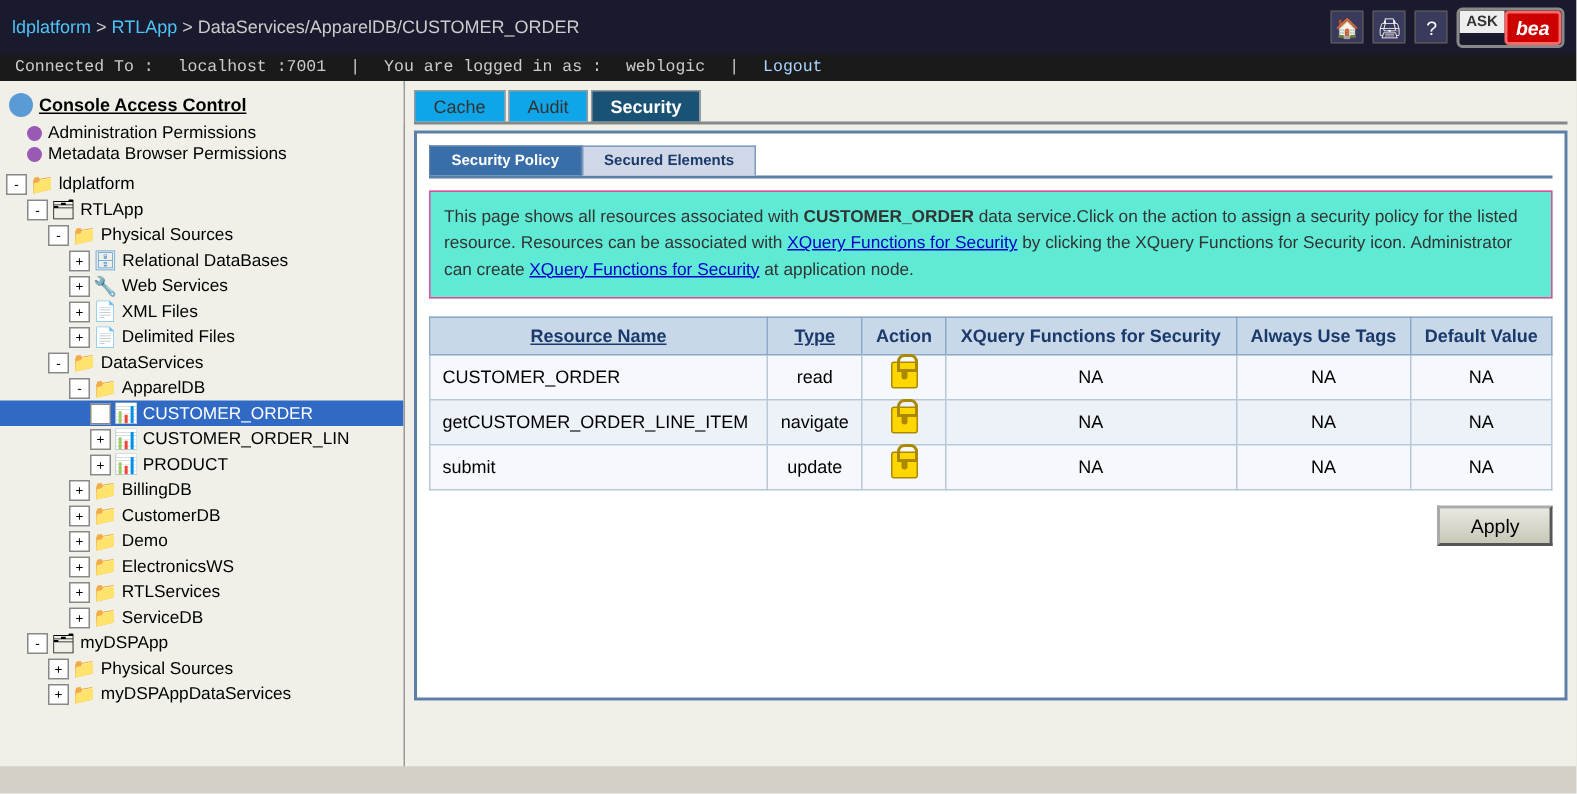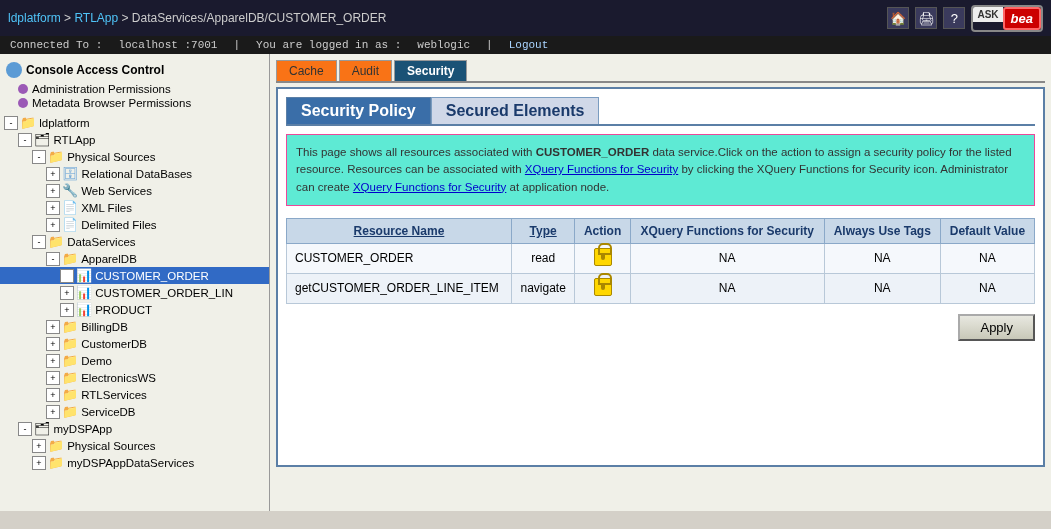--- a/index.html
+++ b/index.html
@@ -161,21 +161,21 @@
     
     .sub-tab-bar {
       display: flex;
       gap: 2px;
       margin-bottom: 4px;
       border-bottom: 2px solid #888;
       padding-bottom: 0;
     }
     .sub-tab {
       padding: 3px 12px;
-      background: #f97316;
+      background: #0ea5e9;
       border: 1px solid #999;
       border-bottom: none;
       cursor: pointer;
       font-size: 12px;
       color: #333;
     }
     .sub-tab.active {
       background: #1a5276;
       color: white;
       font-weight: bold;
@@ -188,21 +188,21 @@
       gap: 0;
       margin-bottom: 8px;
       border-bottom: 2px solid #5b7fa6;
     }
     .policy-tab {
       padding: 4px 14px;
       background: #d0d8e8;
       border: 1px solid #7a9cc0;
       border-bottom: none;
       cursor: pointer;
-      font-size: 16px;
+      font-size: 10px;
       color: #1a3a6b;
       font-weight: bold;
     }
     .policy-tab.active {
       background: #3a6ea8;
       color: white;
       border-color: #5b7fa6;
     }
 
     
@@ -307,20 +307,21 @@
 
     
     .console-header {
       display: flex;
       align-items: center;
       gap: 4px;
       padding: 4px 6px;
       background: #f0f0e8;
       font-size: 12px;
       font-weight: bold;
+      text-decoration: underline;
     }
     .console-icon {
       width: 16px;
       height: 16px;
       background: #5b9bd5;
       border-radius: 50%;
       display: inline-block;
     }
     .purple-dot {
       width: 10px;
@@ -536,20 +537,28 @@
             <td>NA</td>
           </tr>
           <tr>
             <td>getCUSTOMER_ORDER_LINE_ITEM</td>
             <td>navigate</td>
             <td><span class="lock-icon"></span></td>
             <td>NA</td>
             <td>NA</td>
             <td>NA</td>
           </tr>
+          <tr>
+            <td>submit</td>
+            <td>update</td>
+            <td><span class="lock-icon"></span></td>
+            <td>NA</td>
+            <td>NA</td>
+            <td>NA</td>
+          </tr>
         </tbody>
       </table>
 
       <div class="apply-btn-row">
         <button class="apply-btn">Apply</button>
       </div>
     </div>
   </div>
 </div>
 

